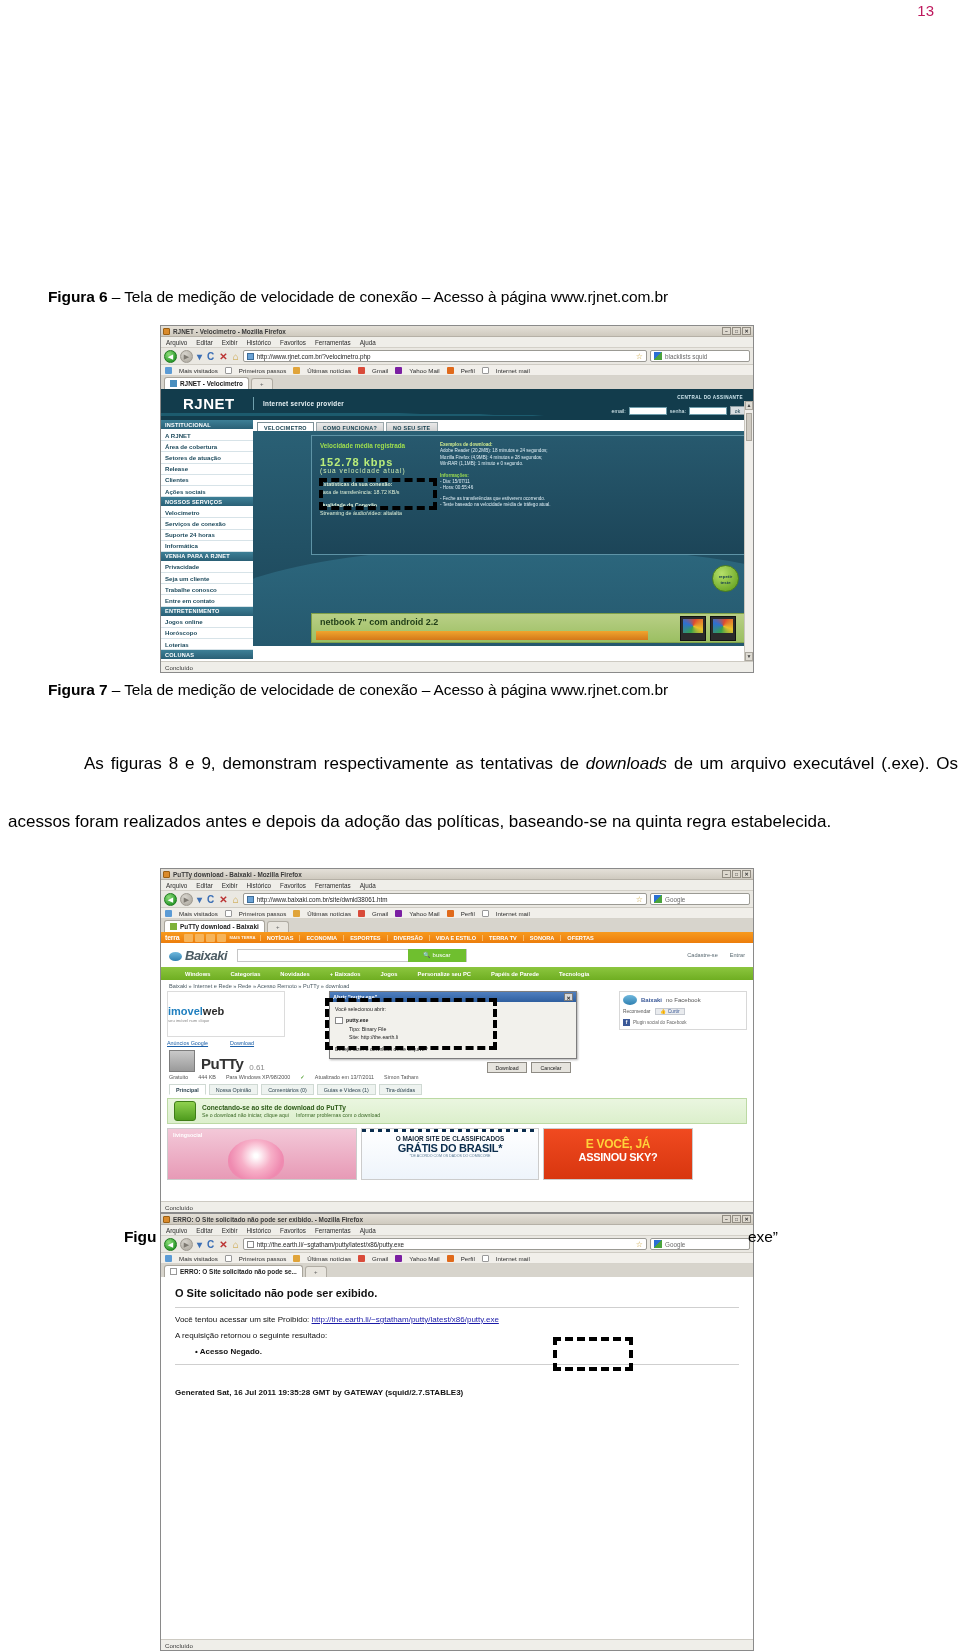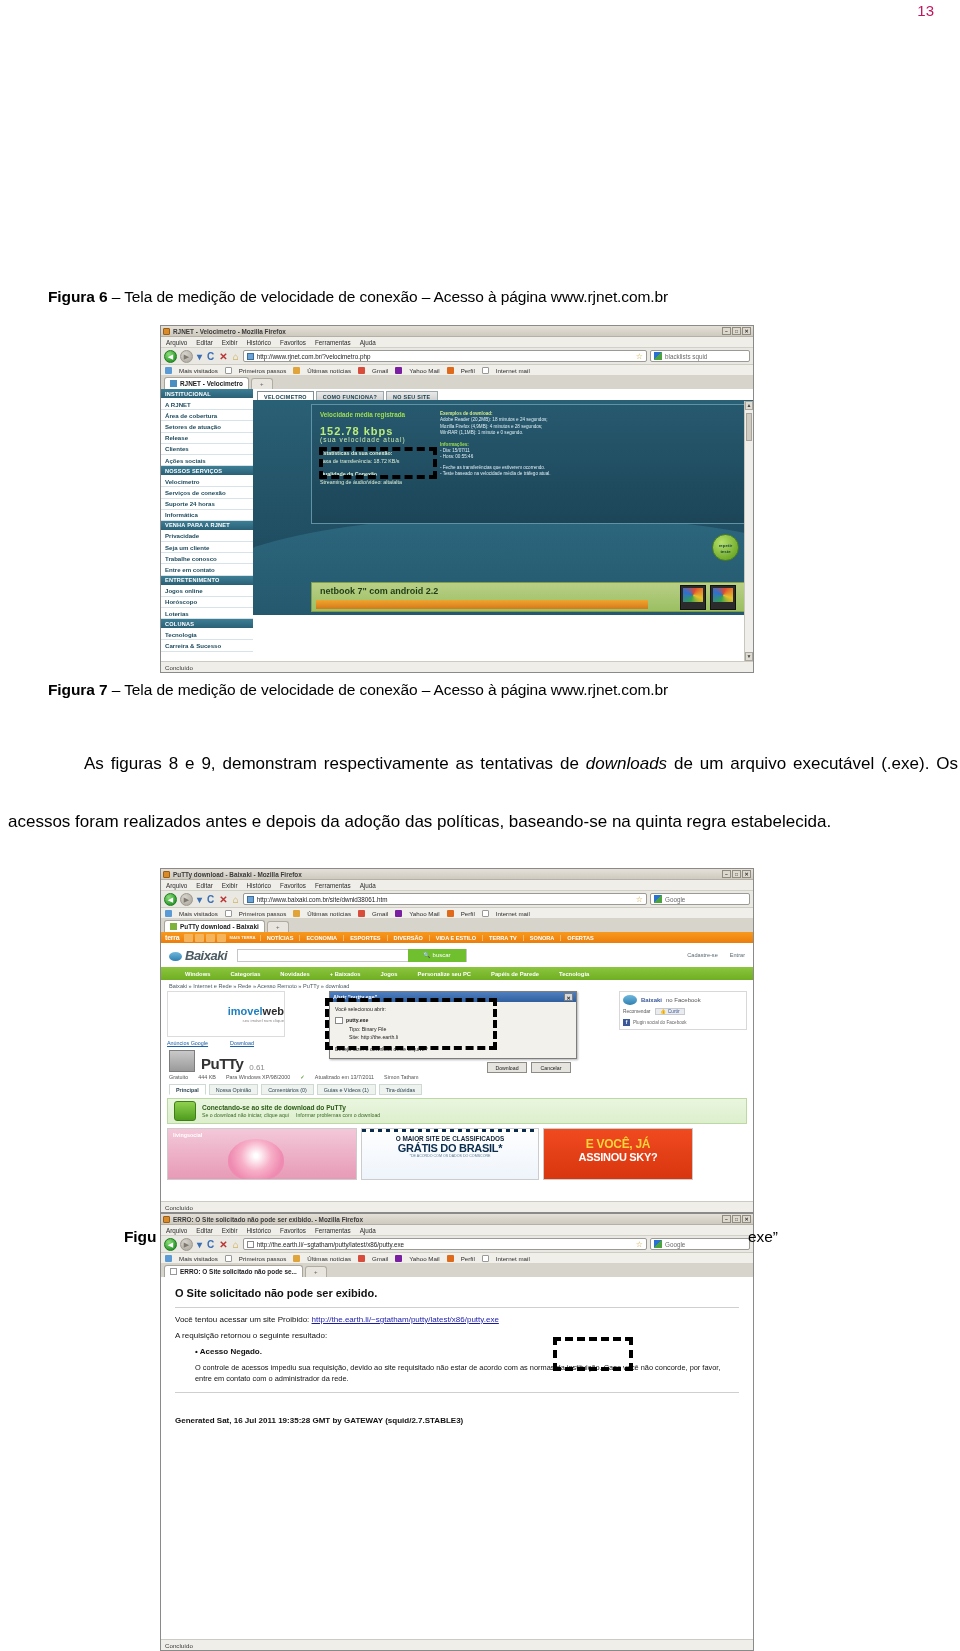--- a/index.html
+++ b/index.html
@@ -290,21 +290,21 @@
   .bx-nav {
     height:13px; background:linear-gradient(#8cc63f,#6fae22);
     display:flex; align-items:center; gap:0;
     font-size:5.8px; color:#fff; font-weight:700; padding-left:14px; white-space:nowrap;
   }
   .bx-nav span { padding:0 10px; }
   .bx-crumb { font-size:5.6px; color:#4a5a63; padding:3px 0 2px 8px; }
   .bx-content { display:flex; padding:0 6px; gap:6px; position:relative; }
   .bx-ad {
     width:118px;height:46px;background:#fff;border:1px solid #dcdcdc;
-    display:flex;flex-direction:column;align-items:flex-end;justify-content:center;
+    display:flex;flex-direction:column;align-items:flex-start;justify-content:center;
   }
   .bx-ad .iw { font-size:11px; font-weight:700; color:#1f7fbf;}
   .bx-ad .iw b { color:#2b2b2b; }
   .bx-ad .iws { font-size:4.2px; color:#8a8a8a; margin-top:1px;}
   .bx-adlinks { font-size:5.4px; color:#1a5fa8; text-decoration:underline; margin-top:3px;
     display:flex; gap:22px;}
   .bx-right { width:128px; flex:0 0 auto; }
   .bx-fb { border:1px solid #d8d8d8; background:#fff; padding:3px;}
   .bx-fb .r1 { display:flex; align-items:center; gap:4px; font-size:6px; color:#3b5998; font-weight:700;}
   .bx-fb .r1 .bi { width:14px;height:10px;border-radius:50%;
@@ -454,20 +454,34 @@
   </div>
 
   <div class="tabstrip">
     <div class="tab">
       <span class="tico"></span>
       <span>RJNET - Velocimetro</span>
     </div>
     <div class="tabplus">+</div>
   </div>
 
+  <div class="rj-header">
+    <div class="rj-wave"></div>
+    <div class="rj-logo">RJNET</div>
+    <div class="rj-sep"></div>
+    <div class="rj-tag">Internet service provider</div>
+    <div class="rj-central">CENTRAL DO ASSINANTE</div>
+    <div class="rj-login">
+      <span>email:</span>
+      <input type="text" style="">
+      <span>senha:</span>
+      <input type="password" style="">
+      <span class="okb">ok</span>
+    </div>
+  </div>
 
   <div class="rj-body" style="height:226px;">
     <div class="rj-side">
       <div class="rj-grp">INSTITUCIONAL</div>
       <div class="rj-item">A RJNET</div>
       <div class="rj-item">Área de cobertura</div>
       <div class="rj-item">Setores de atuação</div>
       <div class="rj-item">Release</div>
       <div class="rj-item">Clientes</div>
       <div class="rj-item">Ações sociais</div>
@@ -862,21 +876,20 @@
   <div class="err-body">
     <div class="err-h2">O Site solicitado não pode ser exibido.</div>
     <div class="err-hr"></div>
     <div class="err-p">
       <span>Você tentou acessar um site Proibido: </span><a href="#">http://the.earth.li/~sgtatham/putty/latest/x86/putty.exe</a>
     </div>
     <div class="err-p">A requisição retornou o seguinte resultado:</div>
     <div class="err-li">
       • <span>Acesso Negado.</span>
     </div>
-    <div class="err-txt">O controle de acessos impediu sua requisição, devido ao site requisitado não estar de acordo com as normas da instituição. Caso você não concorde, por favor, entre em contato com o administrador da rede.</div>
     <div class="err-hr"></div>
     <div class="err-gen">Generated Sat, 16 Jul 2011 19:35:28 GMT by GATEWAY (squid/2.7.STABLE3)</div>
   </div>
 
   <div class="dashbox" style="left:392px;top:123px;width:80px;height:34px;"></div>
 
   <div class="statusbar">Concluído</div>
 </div>
 
 </body></html>

